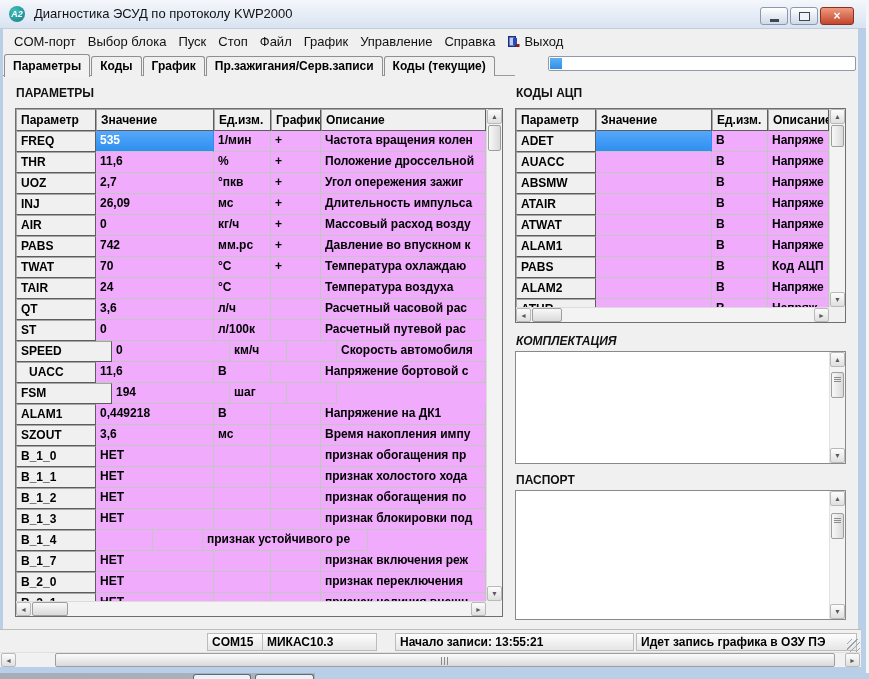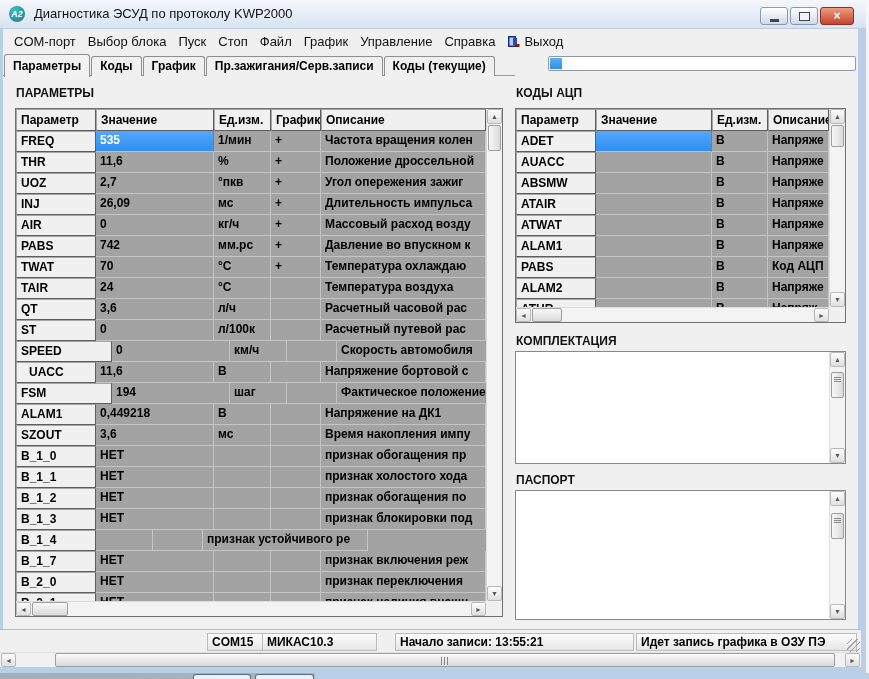--- a/index.html
+++ b/index.html
@@ -35,21 +35,21 @@
        background:#f0f0f0;border:1px solid #8f8f8f;border-bottom:none;border-radius:3px 3px 0 0;}
   .tab.active{height:22px;line-height:22px;background:#f2f2f2;position:relative;z-index:2;margin-bottom:-1px;}
   .progress{position:absolute;left:545px;top:3px;width:308px;height:15px;background:#fff;
             border:1px solid #8f9aa6;border-radius:2px;box-sizing:border-box;}
   .progress-chunk{height:11px;margin:1px;background:linear-gradient(#5cb0f5,#2f8fe8);}
 
   
   .group-label{position:absolute;font-size:12px;font-weight:bold;color:#111;}
 
   
-  .grid{position:absolute;box-sizing:border-box;background:#a3a3a3;border:1px solid #6f6f6f;}
+  .grid{position:absolute;box-sizing:border-box;background:#f0abfc;border:1px solid #6f6f6f;}
   .grid-inner{position:absolute;left:0;top:0;right:16px;bottom:15px;overflow:hidden;}
   .grid-row,.grid-head{display:flex;}
   .cell{box-sizing:border-box;height:21px;line-height:19px;padding-left:4px;overflow:hidden;white-space:nowrap;
         font-size:12px;font-weight:bold;color:#000;border-right:1px solid #c4c4c4;border-bottom:1px solid #c4c4c4;flex:none;}
   .cell.fixed{border:1px solid #5d5d5d;border-top-color:#a6a6a6;border-left-color:#a6a6a6;background:#f0f0f0;}
   .grid-head .cell{height:22px;line-height:20px;border:1px solid #5d5d5d;border-top-color:#a6a6a6;border-left-color:#a6a6a6;}
   .cell.sel{background:linear-gradient(#55a7fa,#2f8ff0);color:#fff;border-right-color:#2f8ff0;}
 
   
   .vscroll{position:absolute;right:0;top:0;bottom:15px;width:16px;background:#f3f3f3;border-left:1px solid #dcdcdc;box-sizing:border-box;}
@@ -149,21 +149,21 @@
         <div class="tab">Пр.зажигания/Серв.записи</div>
         <div class="tab">Коды (текущие)</div>
       </div>
       <div class="progress">
         <div class="progress-chunk" style="width: 4%;"></div>
       </div>
     </div>
 
     <div class="group-label" style="left:13px;top:86px;">ПАРАМЕТРЫ</div>
     <div class="group-label" style="left:513px;top:86px;">КОДЫ АЦП</div>
-    <div class="group-label" style="left:513px;top:334px;">КОМПЛЕКТАЦИЯ</div>
+    <div class="group-label" style="left:513px;top:334px;font-style:italic;">КОМПЛЕКТАЦИЯ</div>
     <div class="group-label" style="left:513px;top:473px;">ПАСПОРТ</div>
 
     <div class="grid" style="left:12px;top:108px;width:488px;height:509px;">
       <div class="grid-inner">
         <div class="grid-head" id="params-head">
             <div class="cell fixed" style="width: 80px;">Параметр</div>
             <div class="cell fixed" style="width: 118px;">Значение</div>
             <div class="cell fixed" style="width: 57px;">Ед.изм.</div>
             <div class="cell fixed" style="width: 50px;">График</div>
             <div class="cell fixed" style="width: 165px;">Описание</div>
@@ -251,21 +251,20 @@
               <div class="cell" style="width: 118px;">11,6</div>
               <div class="cell" style="width: 57px;">В</div>
               <div class="cell" style="width: 50px;"></div>
               <div class="cell" style="width: 165px;">Напряжение бортовой с</div>
             </div>
             <div class="grid-row">
               <div class="cell fixed" style="width: 96px;">FSM</div>
               <div class="cell" style="width: 118px;">194</div>
               <div class="cell" style="width: 57px;">шаг</div>
               <div class="cell" style="width: 50px;"></div>
-              <div class="cell" style="width: 165px;">Фактическое положение</div>
             </div>
             <div class="grid-row">
               <div class="cell fixed" style="width: 80px;">ALAM1</div>
               <div class="cell" style="width: 118px;">0,449218</div>
               <div class="cell" style="width: 57px;">В</div>
               <div class="cell" style="width: 50px;"></div>
               <div class="cell" style="width: 165px;">Напряжение на ДК1</div>
             </div>
             <div class="grid-row">
               <div class="cell fixed" style="width: 80px;">SZOUT</div>

